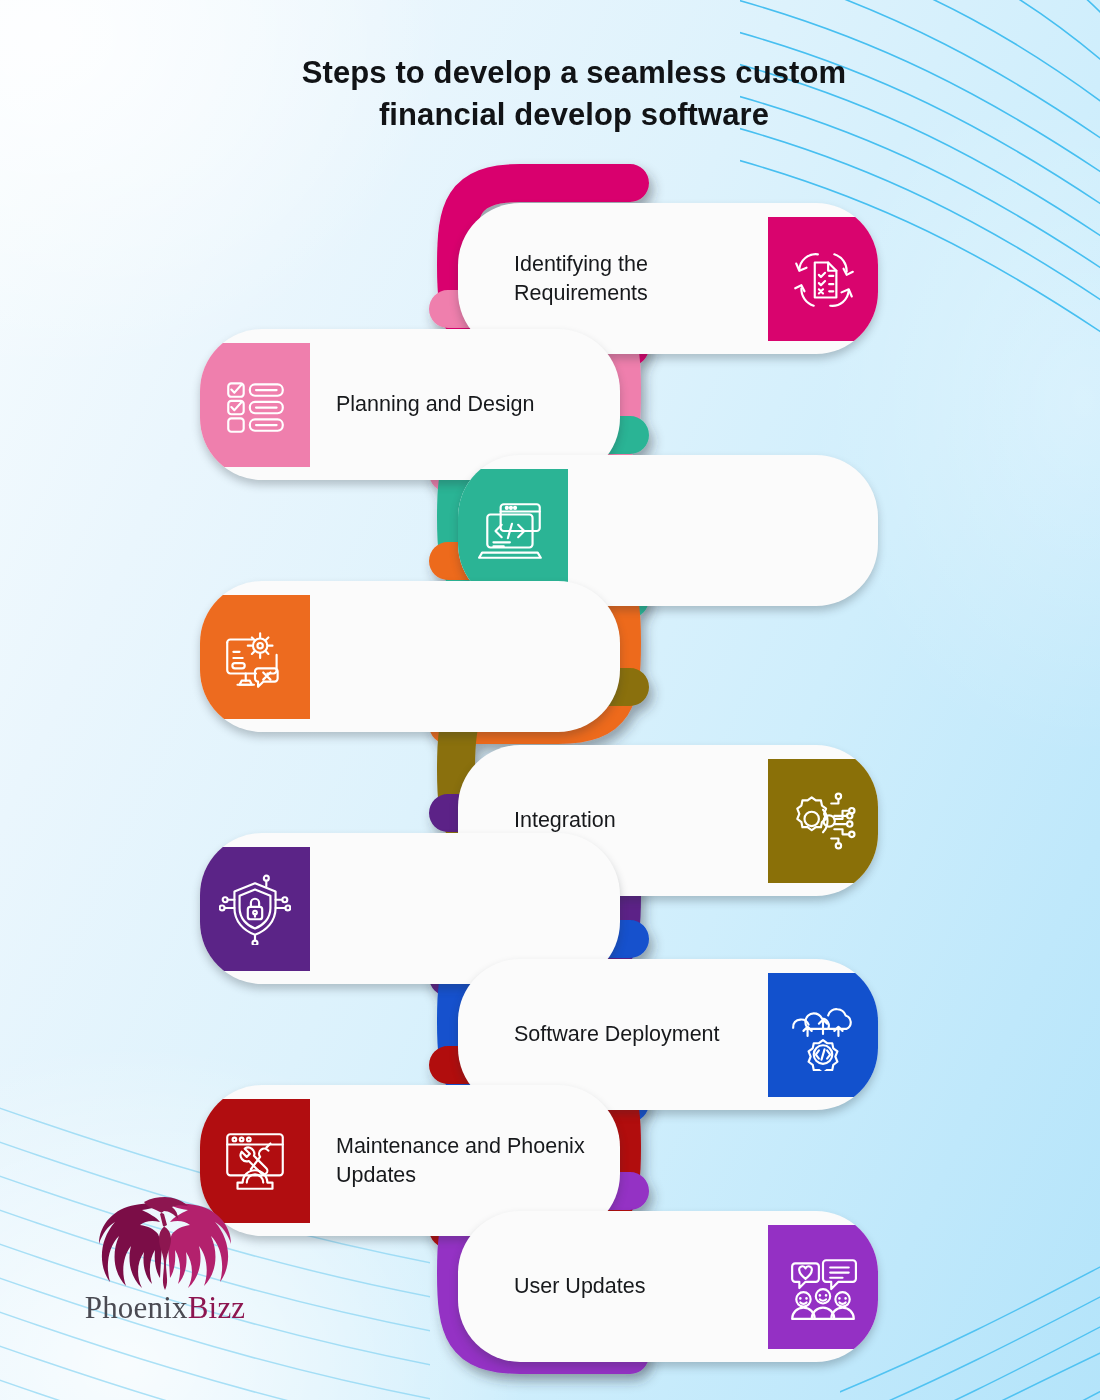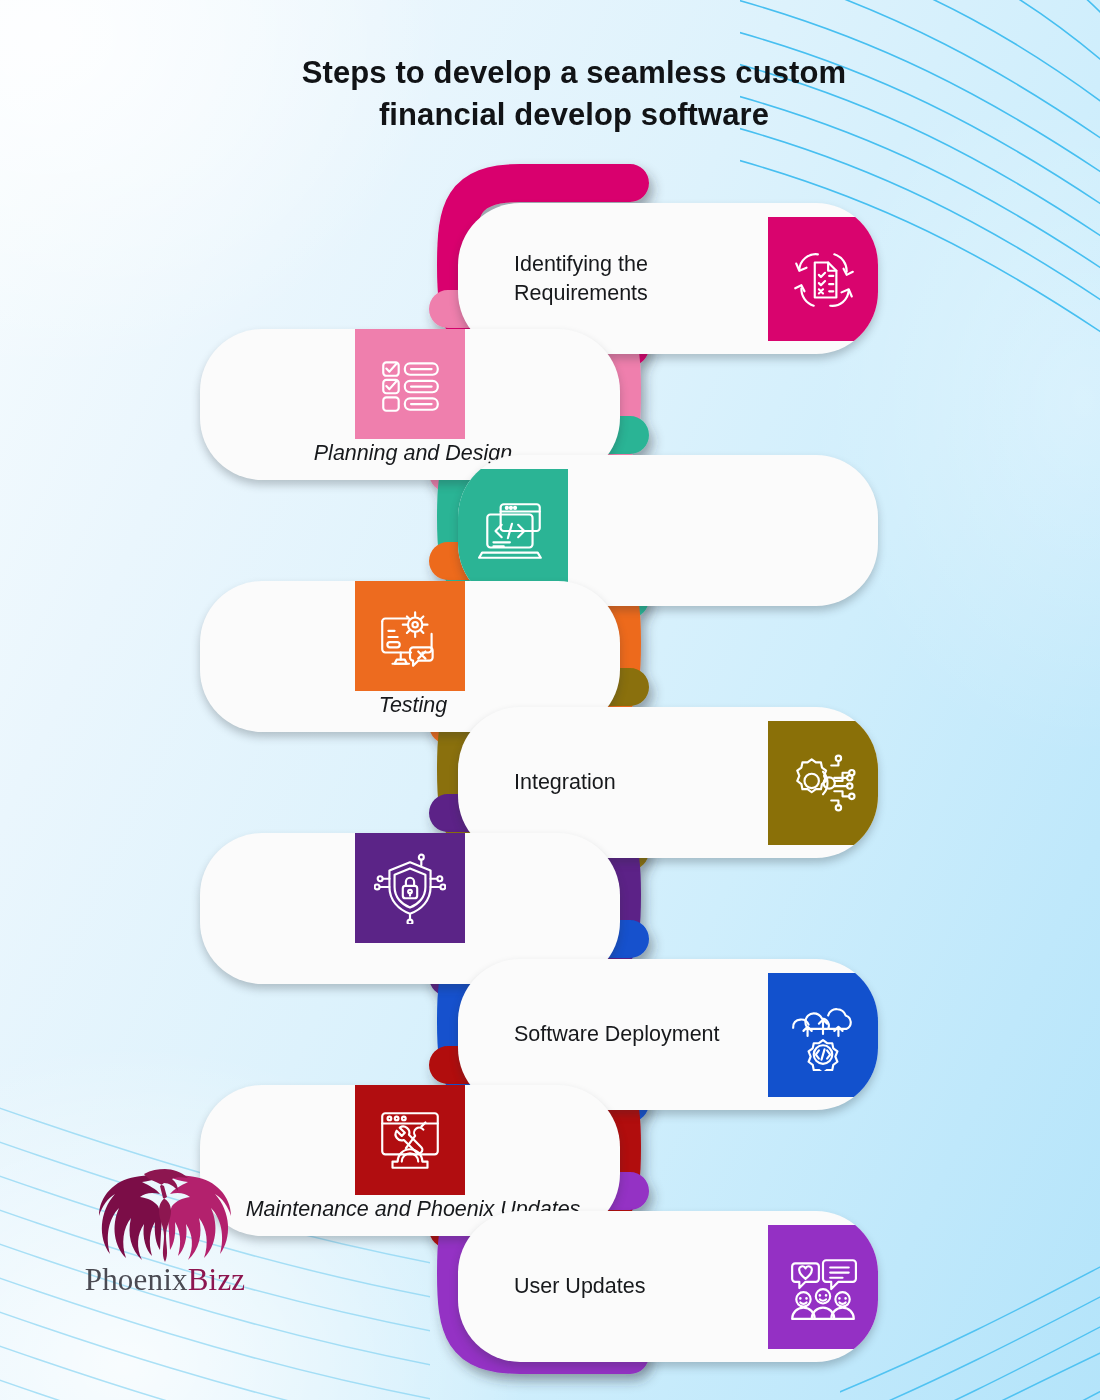--- a/index.html
+++ b/index.html
@@ -37,37 +37,37 @@
   #snake{position:absolute;left:0;top:0;width:1100px;height:1400px;}
 
   
   .step{position:absolute;height:151px;width:420px;}
   .step .body{
     position:absolute;inset:0;border-radius:62px;background:#fbfbfb;
     box-shadow:0 5px 9px rgba(40,45,55,.26);
     overflow:hidden;display:flex;align-items:center;
   }
   .step.right .body{flex-direction:row;}
-  .step.left  .body{flex-direction:column;font-style:italic;}
+  .step.left  .body{flex-direction:row;}
   .cap{
     width:110px;height:124px;flex:0 0 110px;
     display:flex;align-items:center;justify-content:center;
   }
   .step.right .cap{order:2;}
   .step.left  .cap{order:0;}
   .label{
     flex:1 1 auto;font-size:21.5px;line-height:1.33;color:#17191c;
     padding:0 20px;box-sizing:border-box;
   }
   .step.right .label{order:1;text-align:left;padding-left:56px;}
   .step.left  .label{order:1;text-align:left;padding-left:26px;}
   .cap svg{width:72px;height:72px;display:block;}
 
   
-  #logo{position:absolute;left:60px;top:1164px;width:210px;height:140px;}
+  #logo{position:absolute;left:60px;top:1192px;width:210px;height:140px;}
   #logo-mark{position:absolute;left:30px;top:0;width:150px;height:100px;}
   #logo-text{
     position:absolute;left:0;top:98px;width:210px;text-align:center;
     font-family:"Liberation Serif","DejaVu Serif",serif;
     font-size:31px;letter-spacing:.2px;white-space:nowrap;
   }
   #logo-text .a{color:#4a4a52;}
   #logo-text .b{color:#8d1650;}
 </style>
 </head>
@@ -231,24 +231,23 @@
                 <path d="M14 36 h9"></path>
       <rect x="13" y="41" width="12" height="5" rx="2.5"></rect>
       <circle cx="40" cy="24" r="7"></circle>
       <circle cx="40" cy="24" r="2.6"></circle>
       <path d="M40 12 v4 M40 32 v4 M28 24 h4 M48 24 h4 M32 16 l3 3 M45 29 l3 3 M48 16 l-3 3 M35 29 l-3 3"></path>
       <path d="M38 46 h16 a3 3 0 0 1 3 3 v7 a3 3 0 0 1 -3 3 h-11 l-5 5 v-5 a3 3 0 0 1 -3 -3 v-7 a3 3 0 0 1 3 -3 z"></path>
       <path d="M43 50 l7 7 M50 50 l-7 7"></path>
     </g>
             </svg>
           </div>
-          <div class="label">Testing</div>
-        </div>
-      </div>
-      <div class="step right" style="top: 707px; left: 458px;">
+        </div>
+      </div>
+      <div class="step right" style="top: 745px; left: 458px;">
         <div class="body">
           <div class="cap" style="background: rgb(138, 112, 8);">
             <svg viewBox="0 0 70 70">
     <g fill="none" stroke="#ffffff" stroke-width="2.1" stroke-linecap="round" stroke-linejoin="round">
       <path d="M24 12 l4 3 h5 l1 5 l4 3 l-2 5 l2 5 l-4 3 l-1 5 h-5 l-4 3 l-4 -3 h-5 l-1 -5 l-4 -3 l2 -5 l-2 -5 l4 -3 l1 -5 h5 z"></path>
       <circle cx="24" cy="33" r="7"></circle>
       <circle cx="41" cy="35" r="5.5"></circle>
       <path d="M35 24 A16 16 0 0 1 35 46"></path>
       <path d="M46 33 h8 v-8 h6"></path>
                 <circle cx="63" cy="25" r="2.6"></circle>

